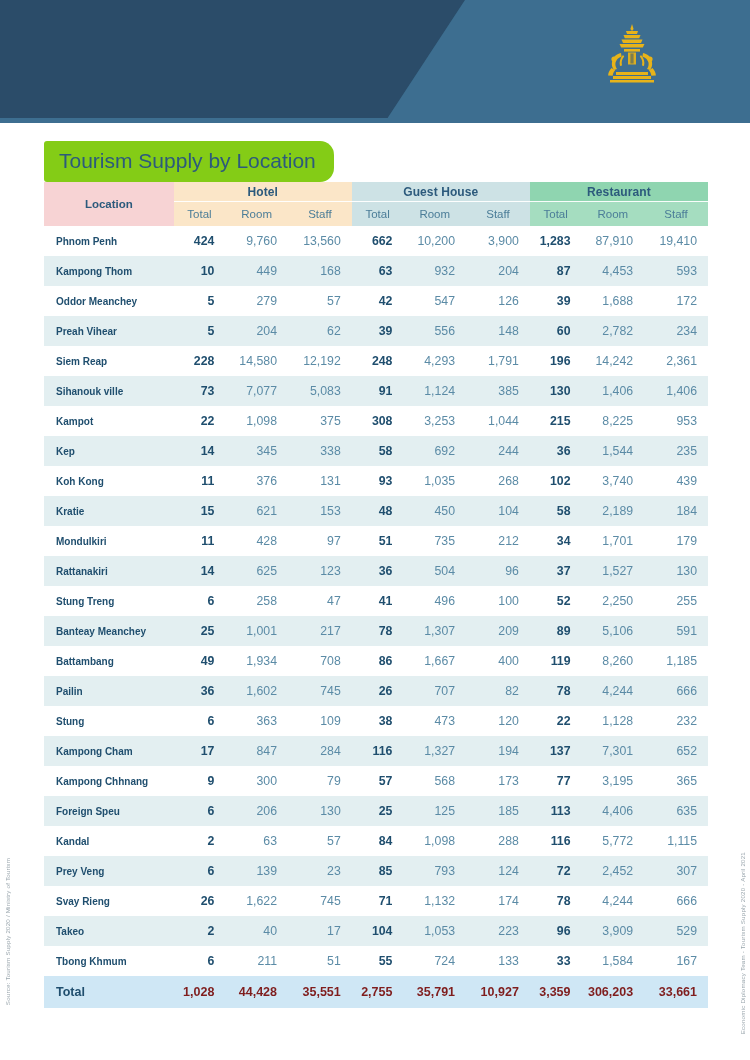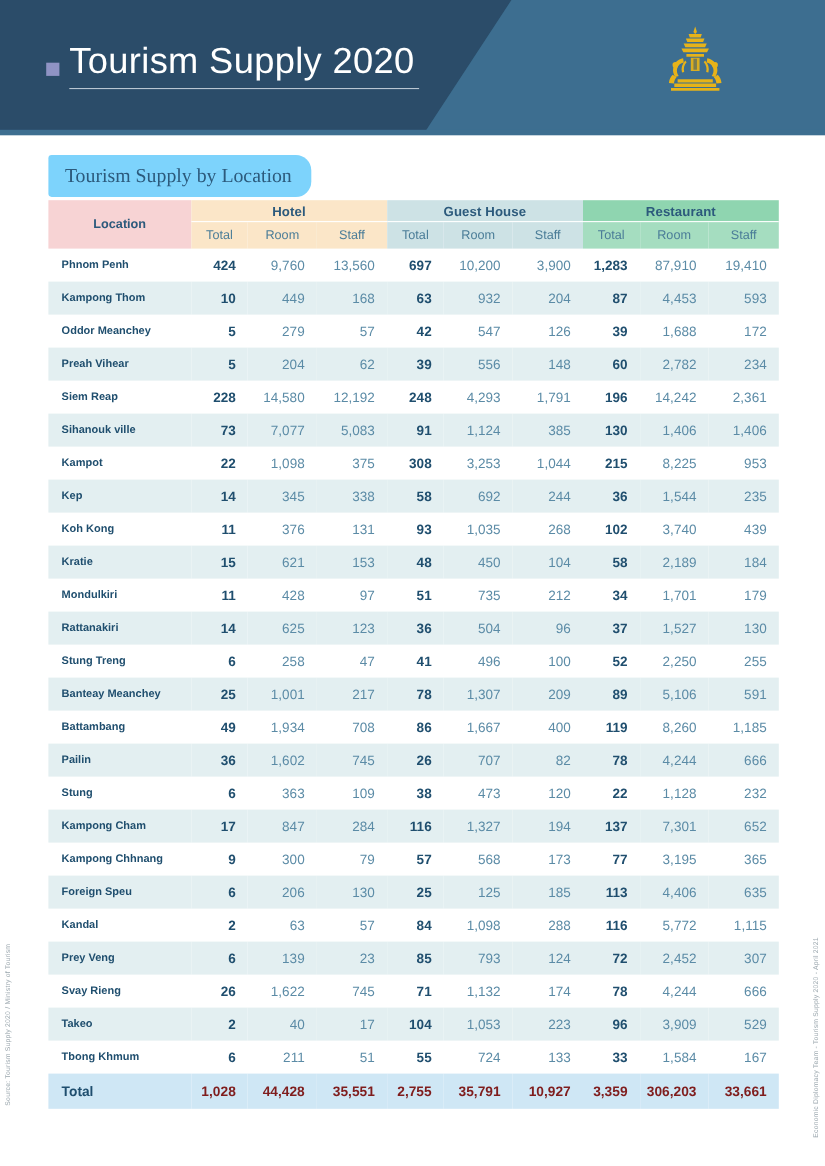--- a/index.html
+++ b/index.html
@@ -55,25 +55,24 @@
   }
   .emblem-svg { display: block; margin: 0 auto 6px auto; }
   .emblem-lines {
     color: #eef3f7; font-size: 9.2px; line-height: 1.42;
     font-family: "Liberation Sans", sans-serif;
   }
 
   
   .section-tab {
     position: absolute; left: 44px; top: 141px;
-    background: #7dd3fc; color: #2c5a7c;
-    font-size: 18px; padding: 8px 18px 9px 15px;
+    background: #84cc16; color: #2c5a7c;
+    font-size: 21px; padding: 8px 18px 9px 15px;
     border-radius: 3px 14px 14px 3px;
     white-space: nowrap;
-    font-family: Liberation Serif, serif;
   }
 
   
   .table-wrap {
     position: absolute; left: 44px; top: 182px; width: 664px;
   }
   table.supply { border-collapse: collapse; width: 664px; table-layout: fixed; }
 
   col.c-loc   { width: 118px; }
   col.c-num   { width: 47px; }
@@ -134,27 +133,20 @@
 <body>
 
 <div class="page">
 
   <div class="banner">
     <div class="banner-dark"></div>
     <div class="banner-light-right"></div>
   </div>
   <div class="banner-strip"></div>
 
-  <div class="title-wrap">
-    <div class="title-row">
-      <span class="title-bullet"></span>
-      <span class="title-text">Tourism Supply 2020</span>
-    </div>
-    <div class="title-rule"></div>
-  </div>
 
   <div class="emblem-block">
     <svg class="emblem-svg" width="66" height="62" viewBox="0 0 66 62">
       <g fill="#e7b319">
         <path d="M33 2 l1.6 5 -1.6 2 -1.6-2z"></path>
         <path d="M27 9 h12 l-1 3 h-10z"></path>
         <path d="M24.5 13 h17 l-1.3 3.2 h-14.4z"></path>
         <path d="M22.5 17.5 h21 l-1.5 3.4 h-18z"></path>
         <path d="M20.5 22 h25 l-1.7 3.6 h-21.6z"></path>
         <path d="M25 27 h16 v2.6 h-16z"></path>
@@ -213,21 +205,21 @@
           <th class="bg-rest-sub sub-head">Room</th>
           <th class="bg-rest-sub sub-head">Staff</th>
         </tr>
       </thead>
       <tbody id="table-body">
           <tr>
             <td class="loc">Phnom Penh</td>
             <td class="tot">424</td>
             <td>9,760</td>
             <td>13,560</td>
-            <td class="tot">697</td>
+            <td class="tot">662</td>
             <td>10,200</td>
             <td>3,900</td>
             <td class="tot">1,283</td>
             <td>87,910</td>
             <td>19,410</td>
           </tr>
           <tr class="alt">
             <td class="loc">Kampong Thom</td>
             <td class="tot">10</td>
             <td>449</td>

